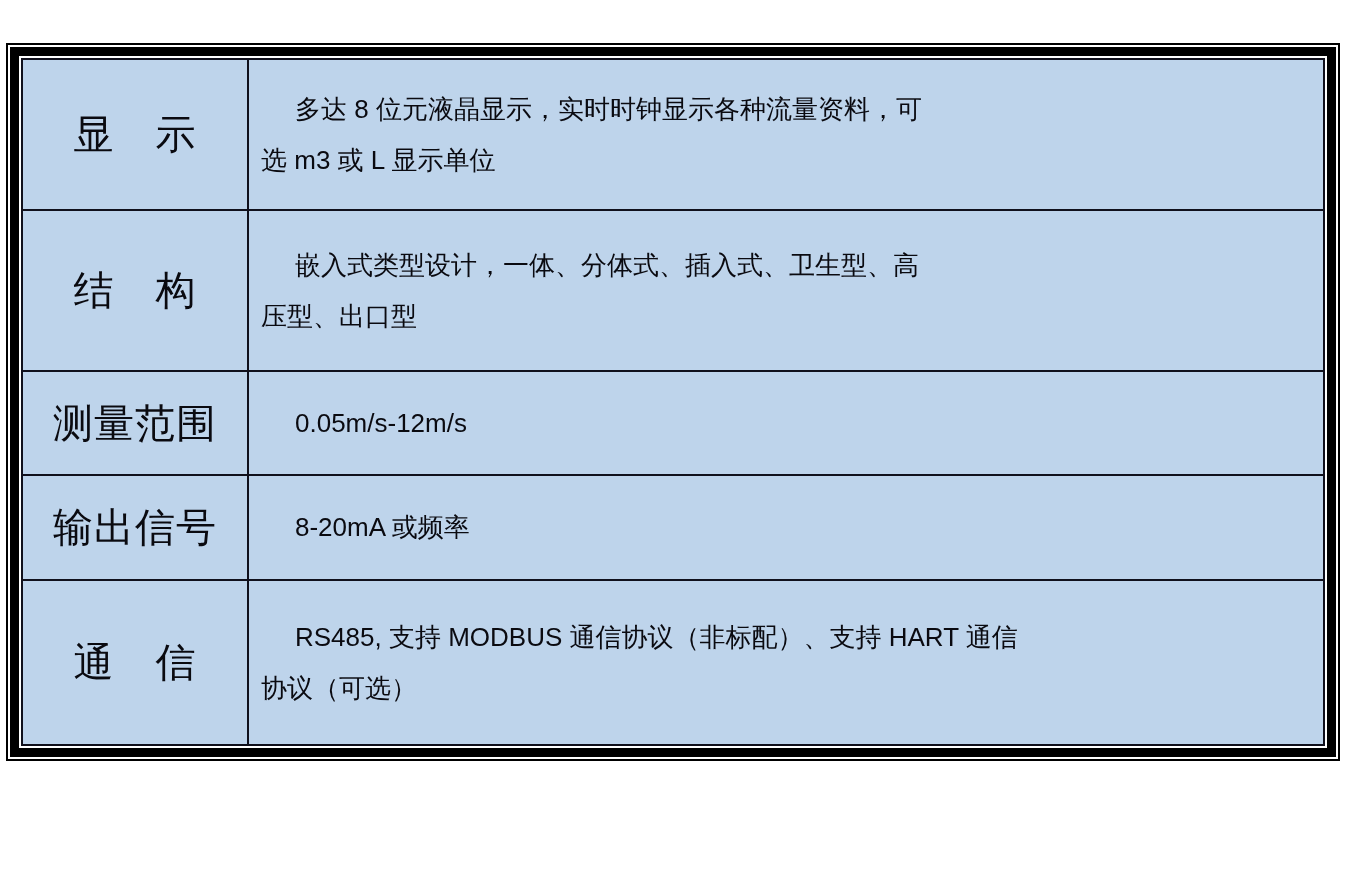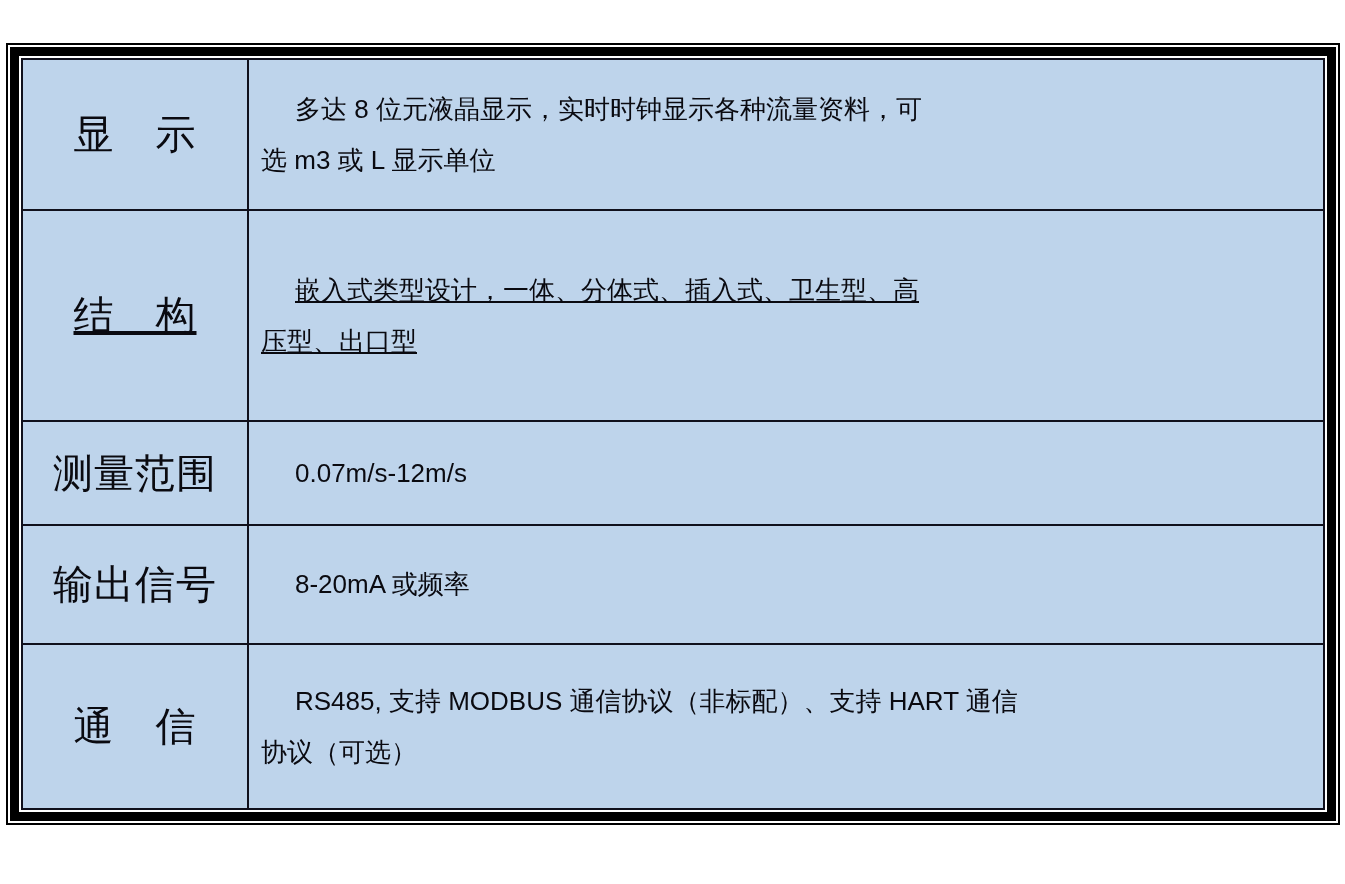--- a/index.html
+++ b/index.html
@@ -51,24 +51,24 @@
   td.value-cell {
     font-size: 26px;
     vertical-align: middle;
     padding: 4px 14px 4px 12px;
     text-indent: 34px;          
     line-height: 1.95;
     white-space: pre-line;      
     word-break: break-all;
   }
   tr.r1 { height: 151px; }
-  tr.r2 { height: 211px; text-decoration: underline; }
+  tr.r2 { height: 161px; }
   tr.r3 { height: 81px;  }
   tr.r4 { height: 104px;  }
-  tr.r5 { height: 119px; }
+  tr.r5 { height: 105px; }
   tr.r6 { height: 165px; }
 </style>
 </head>
 <body>
 
 <div class="page">
   <div class="outer-border">
     <div class="inner-border">
       <table class="spec-table">
         <colgroup>
@@ -81,21 +81,21 @@
             <td class="value-cell">多达 8 位元液晶显示，实时时钟显示各种流量资料，可
 选 m3 或 L 显示单位</td>
           </tr>
           <tr class="r2">
             <td class="label-cell">结　构</td>
             <td class="value-cell">嵌入式类型设计，一体、分体式、插入式、卫生型、高
 压型、出口型</td>
           </tr>
           <tr class="r4">
             <td class="label-cell">测量范围</td>
-            <td class="value-cell">0.07m/s-12m/s</td>
+            <td class="value-cell">0.05m/s-12m/s</td>
           </tr>
           <tr class="r5">
             <td class="label-cell">输出信号</td>
             <td class="value-cell">8-20mA 或频率</td>
           </tr>
           <tr class="r6">
             <td class="label-cell">通　信</td>
             <td class="value-cell">RS485, 支持 MODBUS 通信协议（非标配）、支持 HART 通信
 协议（可选）</td>
           </tr>

